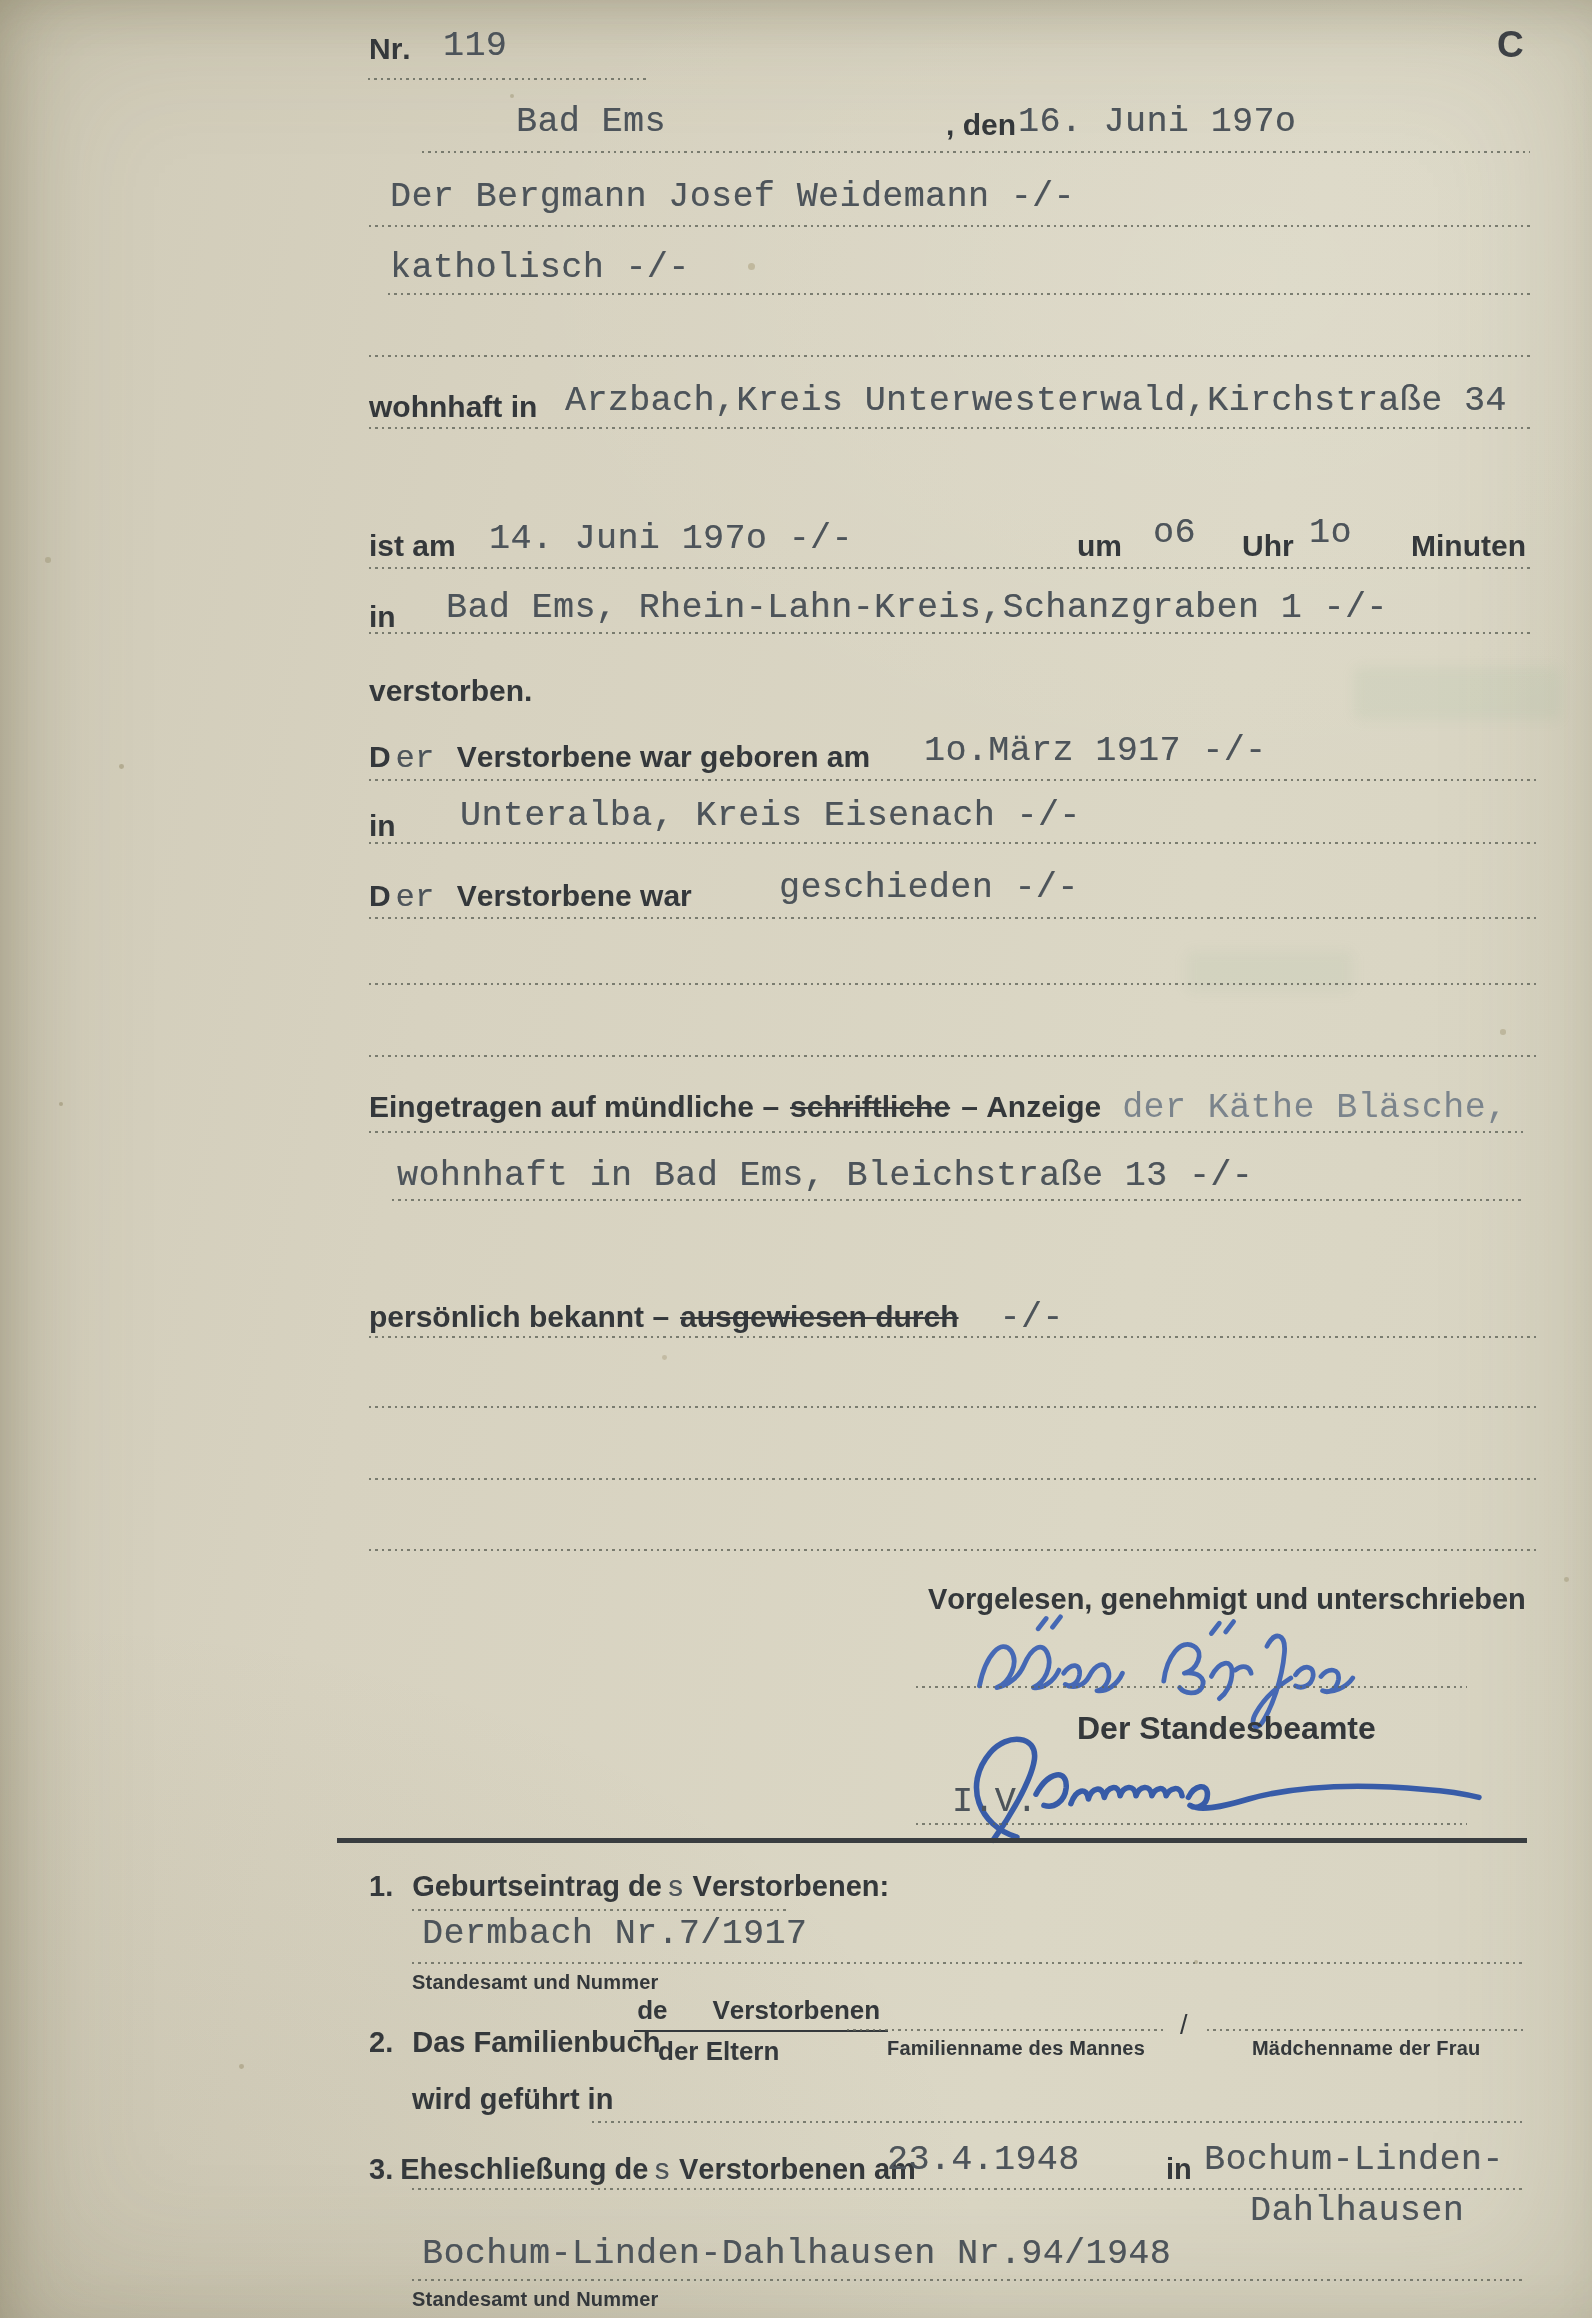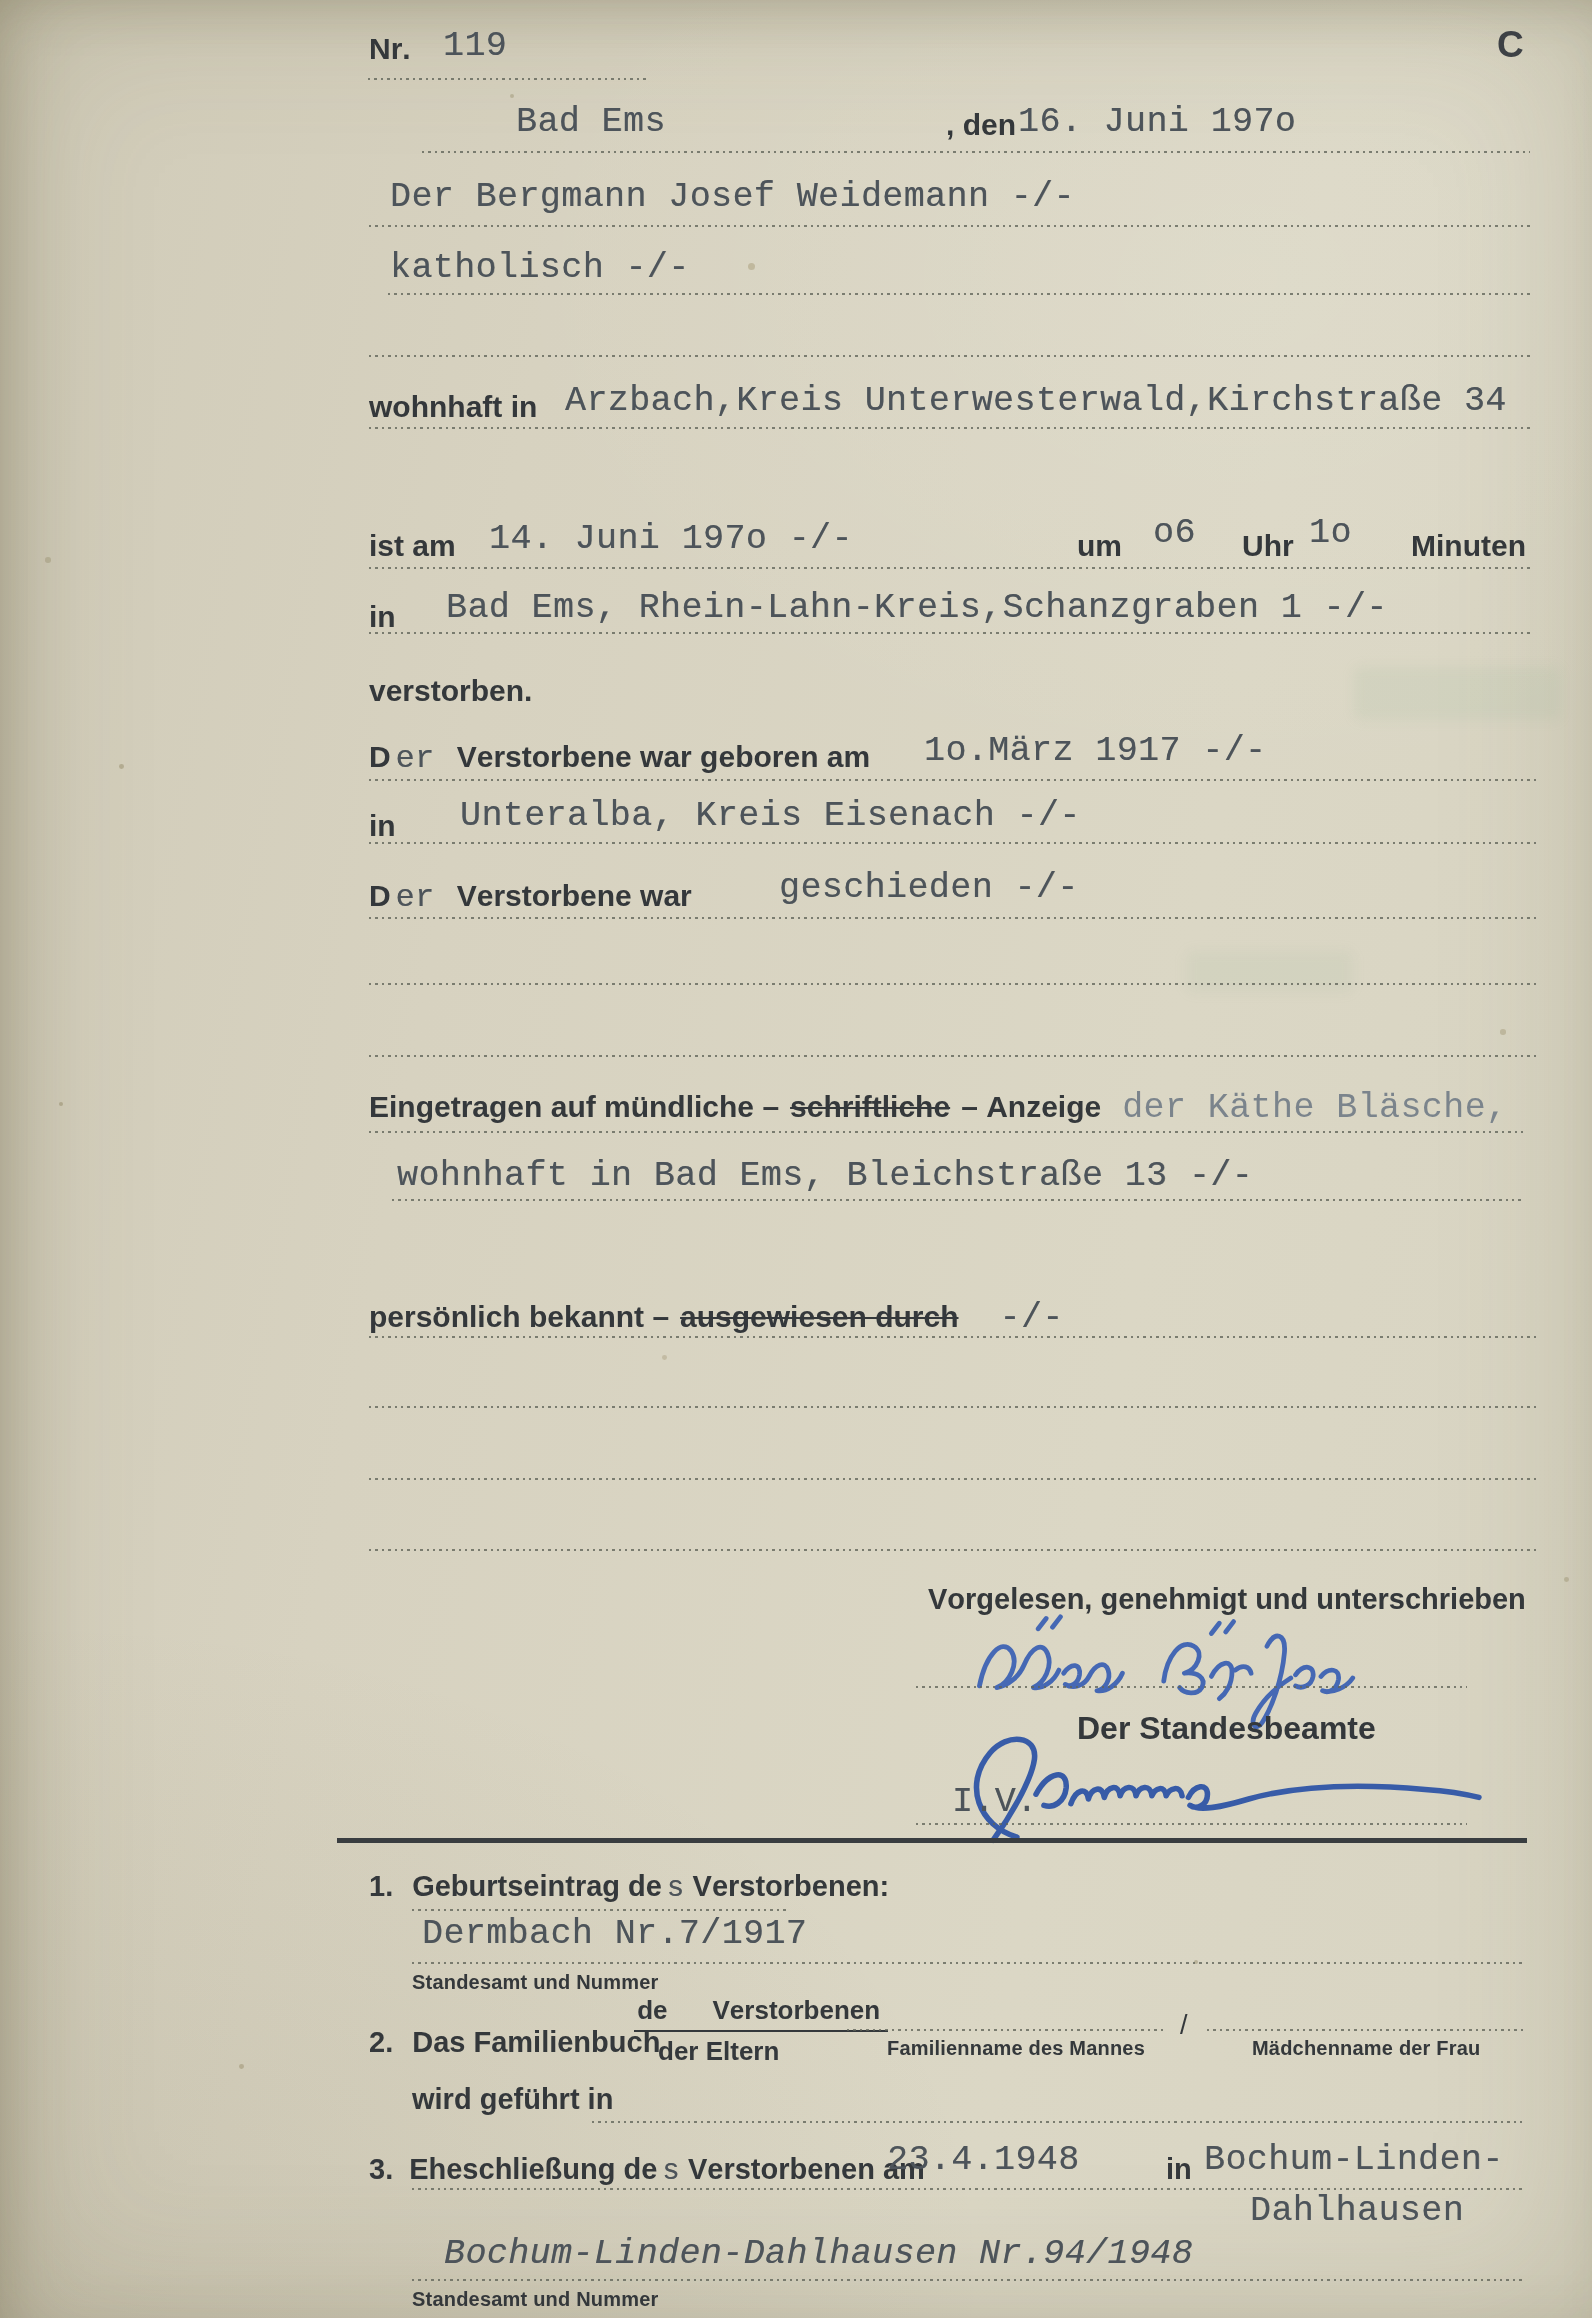--- a/index.html
+++ b/index.html
@@ -198,27 +198,27 @@
   <div class="dl" style="left:847px;top:2029px;width:318px;"></div>
   <span class="p small" style="left:887px;top:2037px;">Familienname des Mannes</span>
   <span class="p" style="left:1180px;top:2010px;font-weight:400;font-size:27px;">/</span>
   <div class="dl" style="left:1207px;top:2029px;width:317px;"></div>
   <span class="p small" style="left:1252px;top:2037px;">Mädchenname der Frau</span>
   <span class="p mid" style="left:412px;top:2083px;">wird geführt in</span>
   <div class="dl" style="left:592px;top:2121px;width:933px;"></div>
 
   <div class="cluster" style="left:369px;top:2153px;">
     <span class="p mid">3.</span>
-    <span class="p mid" style="margin-left:16px;">Eheschließung de</span>
+    <span class="p mid" style="margin-left:7px;">Eheschließung de</span>
     <span class="t raise-s">s</span>
     <span class="p mid">Verstorbenen am</span>
   </div>
   <span class="t" style="left:887px;top:2140px;">23.4.1948</span>
   <span class="p mid" style="left:1166px;top:2153px;">in</span>
   <span class="t" style="left:1204px;top:2140px;">Bochum-Linden-</span>
   <div class="dl" style="left:412px;top:2188px;width:1113px;"></div>
   <span class="t" style="left:1250px;top:2191px;">Dahlhausen</span>
-  <span class="t" style="left:444px;top:2234px;font-style:italic;">Bochum-Linden-Dahlhausen Nr.94/1948</span>
+  <span class="t" style="left:422px;top:2234px;">Bochum-Linden-Dahlhausen Nr.94/1948</span>
   <div class="dl" style="left:412px;top:2279px;width:1113px;"></div>
   <span class="p small" style="left:412px;top:2288px;">Standesamt und Nummer</span>
 
 </div>
 
 
 </body></html>

